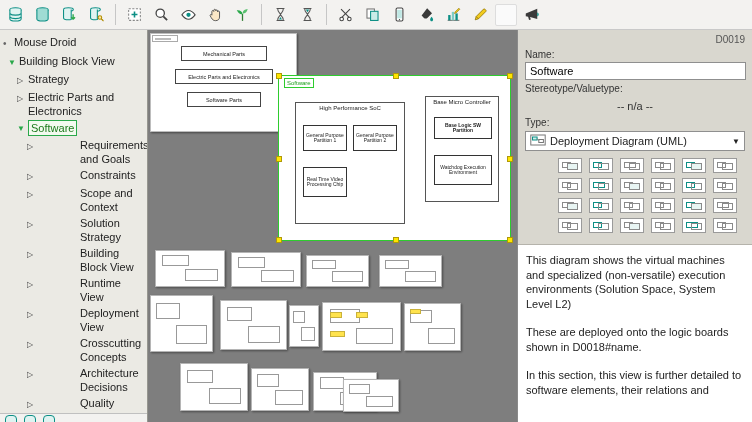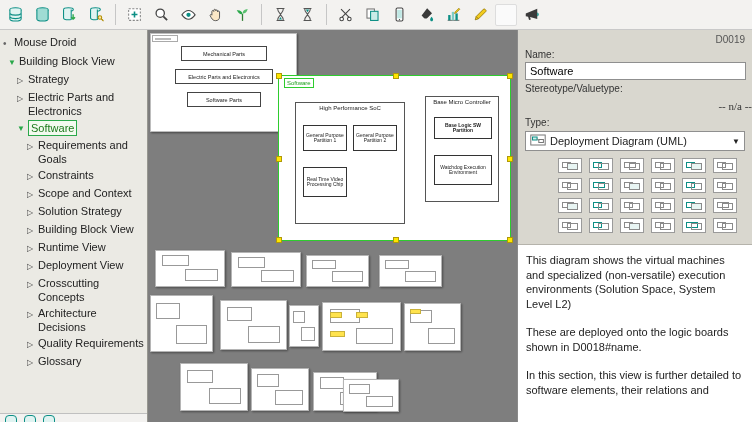--- a/index.html
+++ b/index.html
@@ -12,21 +12,21 @@
            border-bottom:1px solid #c9c9c9;display:flex;align-items:center;padding-left:3px;gap:2px;}
   .tbtn{width:25px;height:24px;display:flex;align-items:center;justify-content:center;
         background:transparent;border:none;padding:0;border-radius:2px;}
   .tbtn.blank{border:1px solid #ddd;background:#fafafa;width:22px;height:22px;}
   .tsep{width:1px;height:21px;background:#c6c6c6;margin:0 4px;flex:none;}
 
   
   .sidebar{position:absolute;left:0;top:30px;width:148px;bottom:0;background:#ebeae4;
            border-right:1px solid #979790;font-size:11px;overflow:hidden;padding-top:4px;}
   .trow{display:flex;align-items:flex-start;line-height:14px;padding:1px 2px 1px 3px;cursor:default;}
-  .lvl1{padding-left:8px;}.lvl2{padding-left:17px;}.lvl3{padding-left:27px;}
+  .lvl1{padding-left:8px;}.lvl2{padding-left:17px;}.lvl3{padding-left:27px;gap:42px;}
   .tw{flex:none;width:11px;font-size:8px;padding-top:2px;}
   .tw.exp::before{content:"▼";color:#2aa84a;}
   .tw.col::before{content:"▷";color:#444;}
   .tw.dot::before{content:"•";color:#666;font-size:10px;}
   .tl{flex:1;}
   .tl.sel{flex:none;border:1px solid #2aa84a;padding:0 2px;color:#1c7a1c;background:#f3faef;}
   .side-bottom{position:absolute;left:0;bottom:0;width:148px;height:9px;background:#f3f2f0;
                border-top:1px solid #c0c0c0;display:flex;gap:7px;padding:1px 5px;overflow:hidden;}
   .mini-ic{width:12px;height:11px;border:1px solid #0c8f85;background:#dff3f1;border-radius:4px 4px 0 0;flex:none;}
 
@@ -53,21 +53,21 @@
         display:flex;align-items:center;justify-content:center;text-align:center;padding:1px;}
   .bold{font-weight:bold;}
 
   
   .props{position:absolute;right:0;top:30px;width:235px;bottom:0;background:#d9d7cf;
          border-left:1px solid #8a8a8a;display:flex;flex-direction:column;font-size:11px;}
   .props-id{text-align:right;color:#555;font-size:10px;padding:4px 7px 1px;}
   .plabel{color:#333;font-size:10px;padding:3px 7px 2px;}
   .pinput{display:block;width:221px;margin:0 7px;height:18px;border:1px solid #8f8f8f;
           font-size:11px;padding:1px 4px;background:#fff;font-family:inherit;}
-  .pflat{text-align:right;color:#333;padding:4px 0 2px;font-family:Liberation Serif, serif;}
+  .pflat{text-align:center;color:#333;padding:4px 0 2px;}
   .pcombo{margin:1px 7px 0;height:20px;background:#fff;border:1px solid #8f8f8f;
           display:flex;align-items:center;gap:4px;padding:0 4px;}
   .combo-text{flex:1;white-space:nowrap;overflow:hidden;}
   .combo-arrow{font-size:8px;color:#222;flex:none;}
   .type-grid{margin:7px 6px 2px 40px;width:186px;display:flex;flex-wrap:wrap;gap:5px 7px;}
   .tile{width:24px;height:15px;background:#fff;border:1px solid #9a9a9a;position:relative;flex:none;}
   .tile::before{content:"";position:absolute;left:3px;top:3px;width:7px;height:4px;border:1px solid #8a8a8a;}
   .tile::after{content:"";position:absolute;right:3px;bottom:2px;width:9px;height:5px;border:1px solid #8a8a8a;}
   .tile:nth-child(3n+2)::before{border-color:#0c8f85;}
   .tile:nth-child(4n+1)::after{background:#e8f5f3;}

